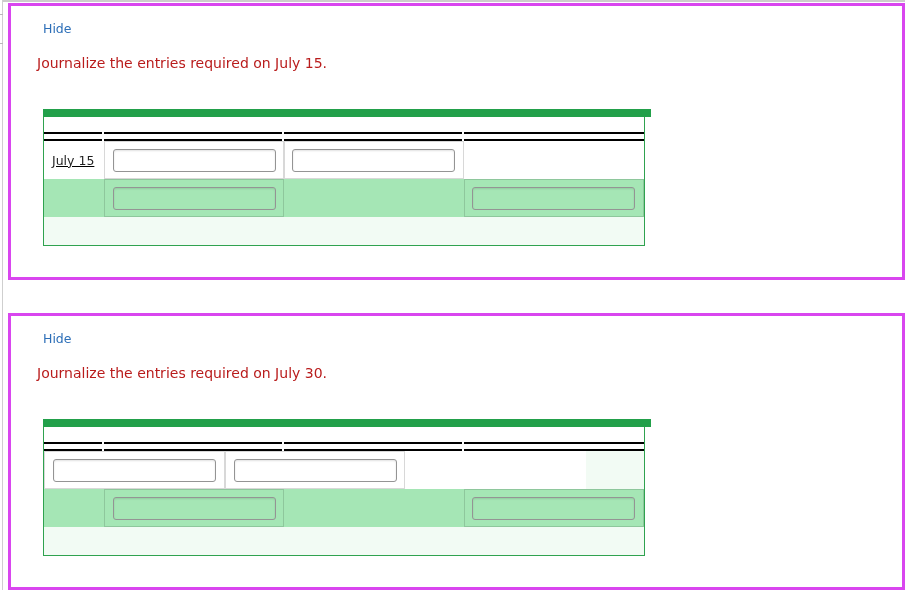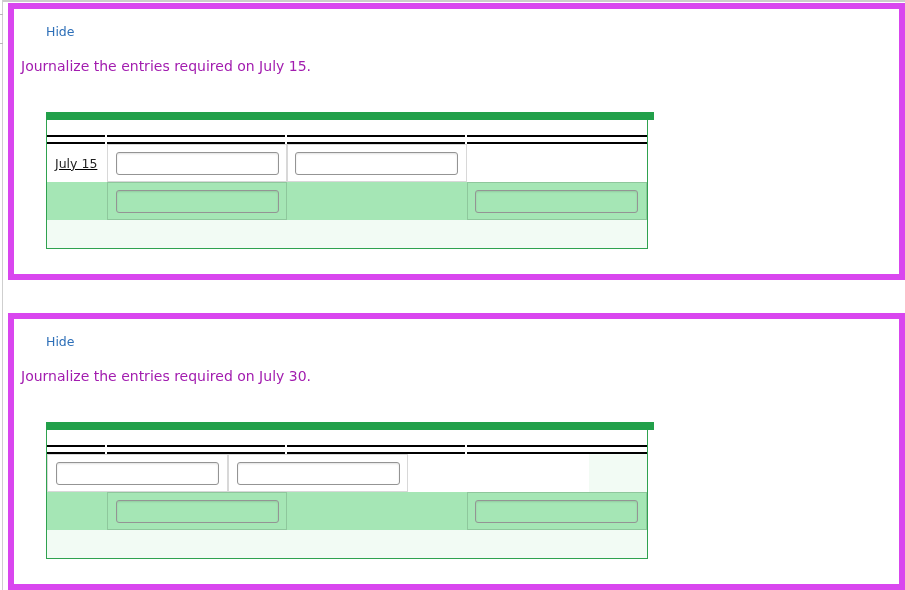--- a/index.html
+++ b/index.html
@@ -22,21 +22,21 @@
   .left-rail-tick {
     position: absolute;
     left: 0; width: 3px; height: 1px;
     background: #b9b9b9;
   }
 
   
   .panel {
     position: absolute;
     background: #ffffff;
-    border: 6px solid #d946ef;
+    border: 3px solid #d946ef;
   }
   .panel-1 { left: 8px;  top: 3px;   width: 897px; height: 277px; }
   .panel-2 { left: 8px;  top: 313px; width: 897px; height: 277px; }
 
   .panel-hairline-top {
     position: absolute;
     left: 3px; top: 0; width: 902px; height: 2px;
     background: #cccccc;
   }
 
@@ -45,23 +45,23 @@
     left: 32px; top: 15px;
     font-size: 12.5px;
     color: #2d6fb8;
     text-decoration: none;
     cursor: pointer;
     line-height: 16px;
   }
 
   .prompt {
     position: absolute;
-    left: 7px; top: 47px;
+    left: 26px; top: 47px;
     font-size: 14px;
-    color: #a21caf;
+    color: #b91c1c;
     line-height: 20px;
     white-space: nowrap;
   }
 
   
   .journal {
     position: absolute;
     left: 25px; top: 103px;
     width: 610px;
   }

